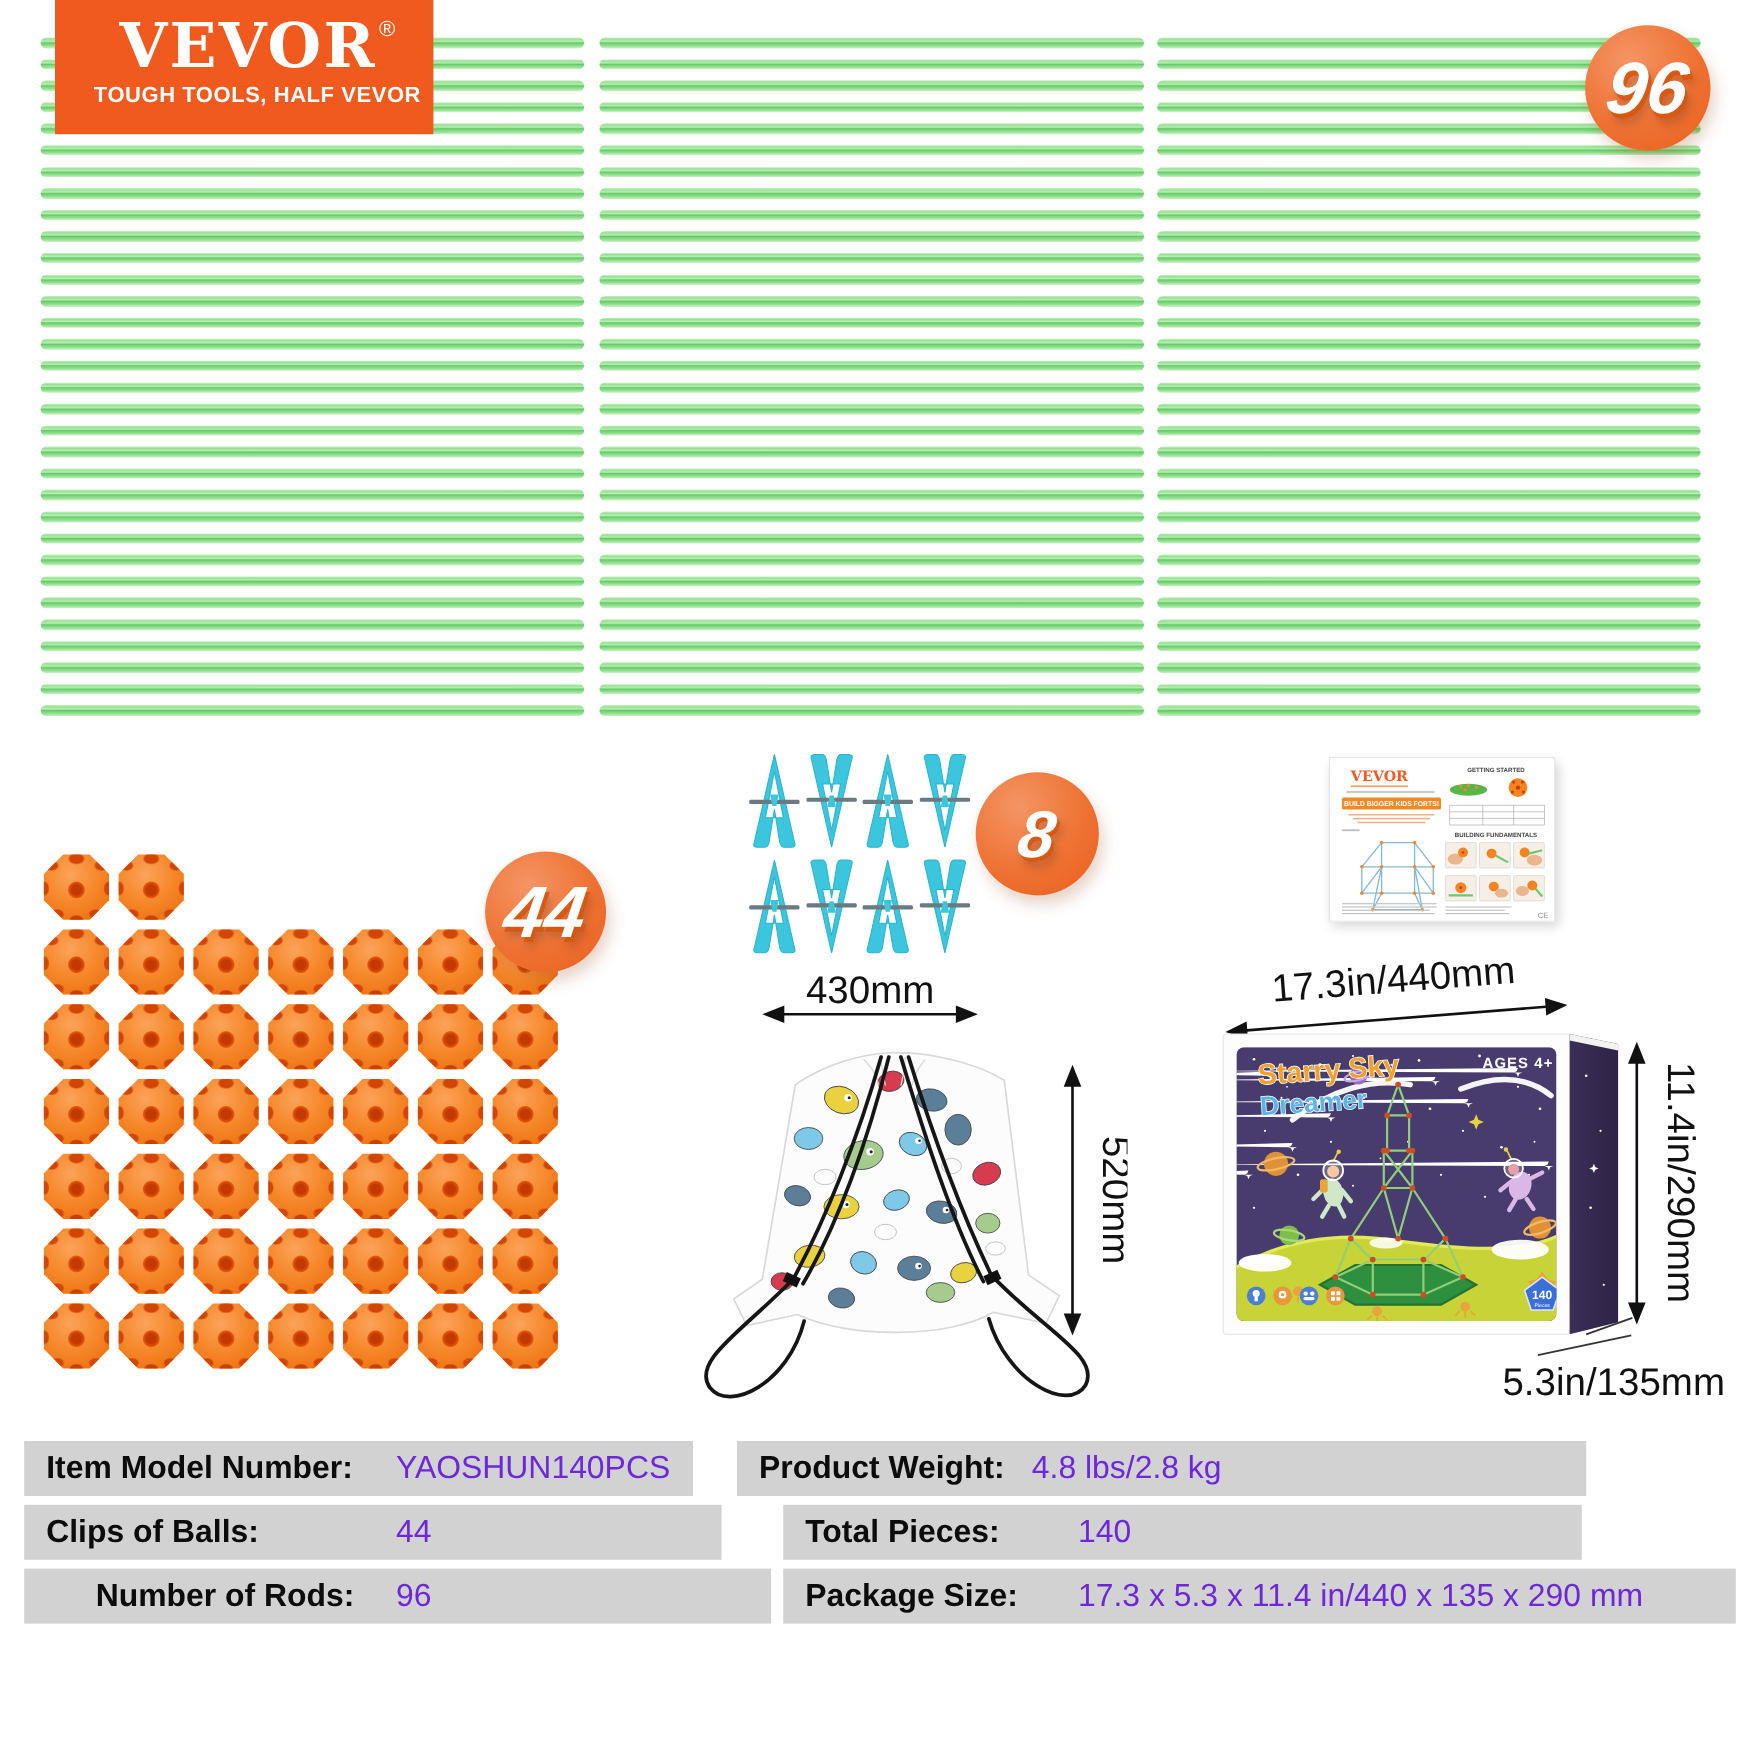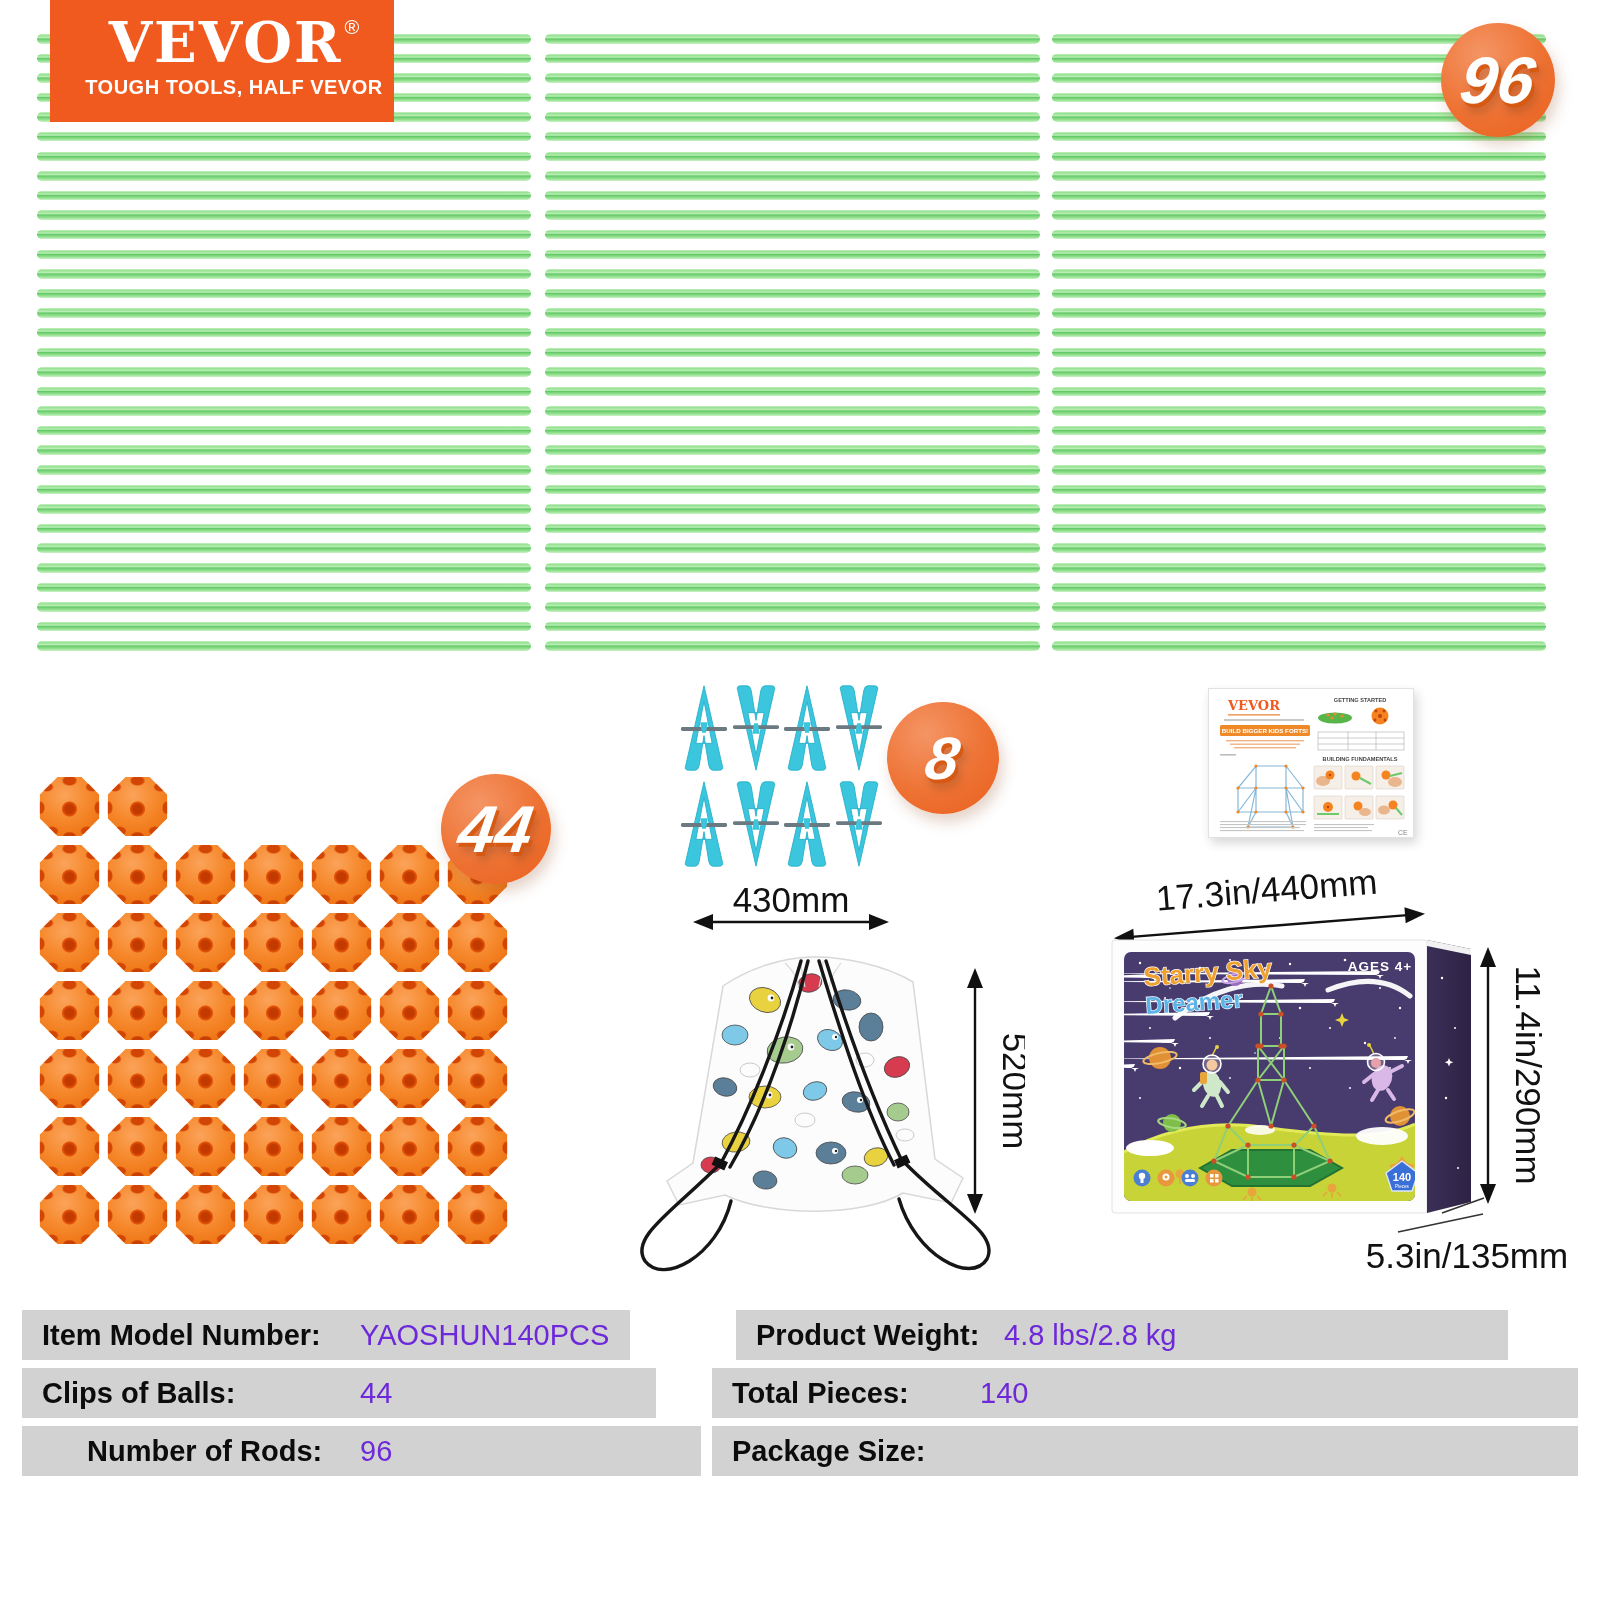--- a/index.html
+++ b/index.html
@@ -644,25 +644,26 @@
     <span class="spec-value">YAOSHUN140PCS</span>
   </div>
   <div class="spec-row lcol" style="left:22px;top:1368px;width:634px;">
     <span class="spec-label">Clips of Balls:</span>
     <span class="spec-value">44</span>
   </div>
   <div class="spec-row lcol" style="left:22px;top:1426px;width:634px;padding-left:45px;">
     <span class="spec-label">Number of Rods:</span>
     <span class="spec-value">96</span>
   </div>
-  <div class="spec-row rcol" style="left:736px;top:1310px;width:772px;text-align:right;">
+  <div class="spec-row rcol" style="left:670px;top:1310px;width:772px;text-align:right;">
     <span class="spec-label">Product Weight:</span>
     <span class="spec-value">4.8 lbs/2.8 kg</span>
   </div>
-  <div class="spec-row rcol" style="left:712px;top:1368px;width:866px;">
+  <div class="spec-row rcol" style="left:712px;top:1368px;width:726px;">
     <span class="spec-label">Total Pieces:</span>
     <span class="spec-value">140</span>
   </div>
   <div class="spec-row rcol" style="left:712px;top:1426px;width:866px;">
     <span class="spec-label">Package Size:</span>
+    <span class="spec-value">17.3 x 5.3 x 11.4 in/440 x 135 x 290 mm</span>
   </div>
 
 </div>
 
 </body></html>

